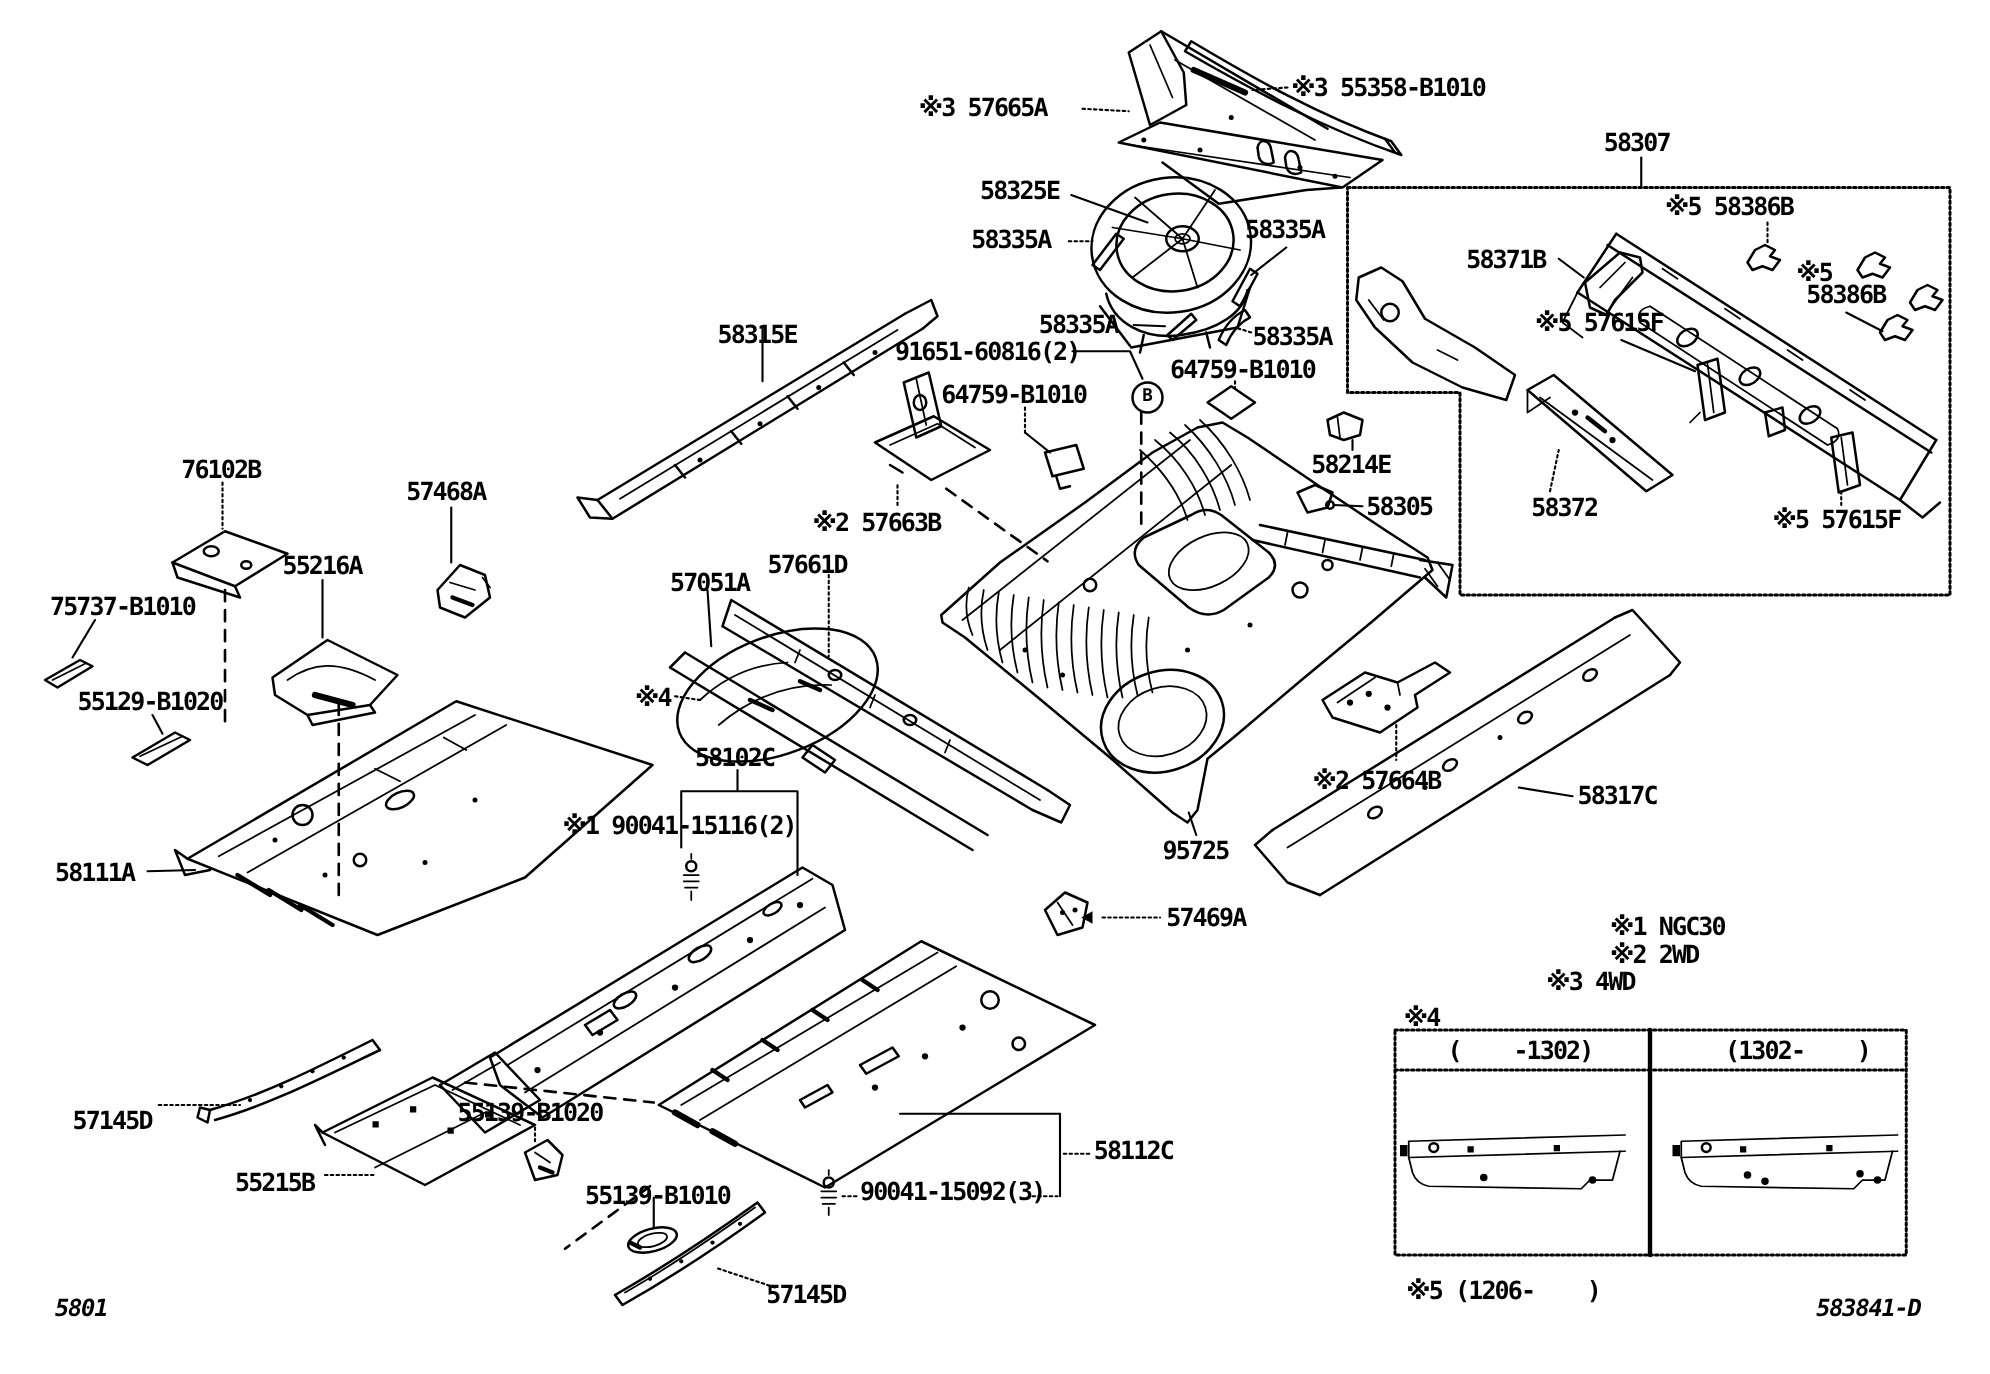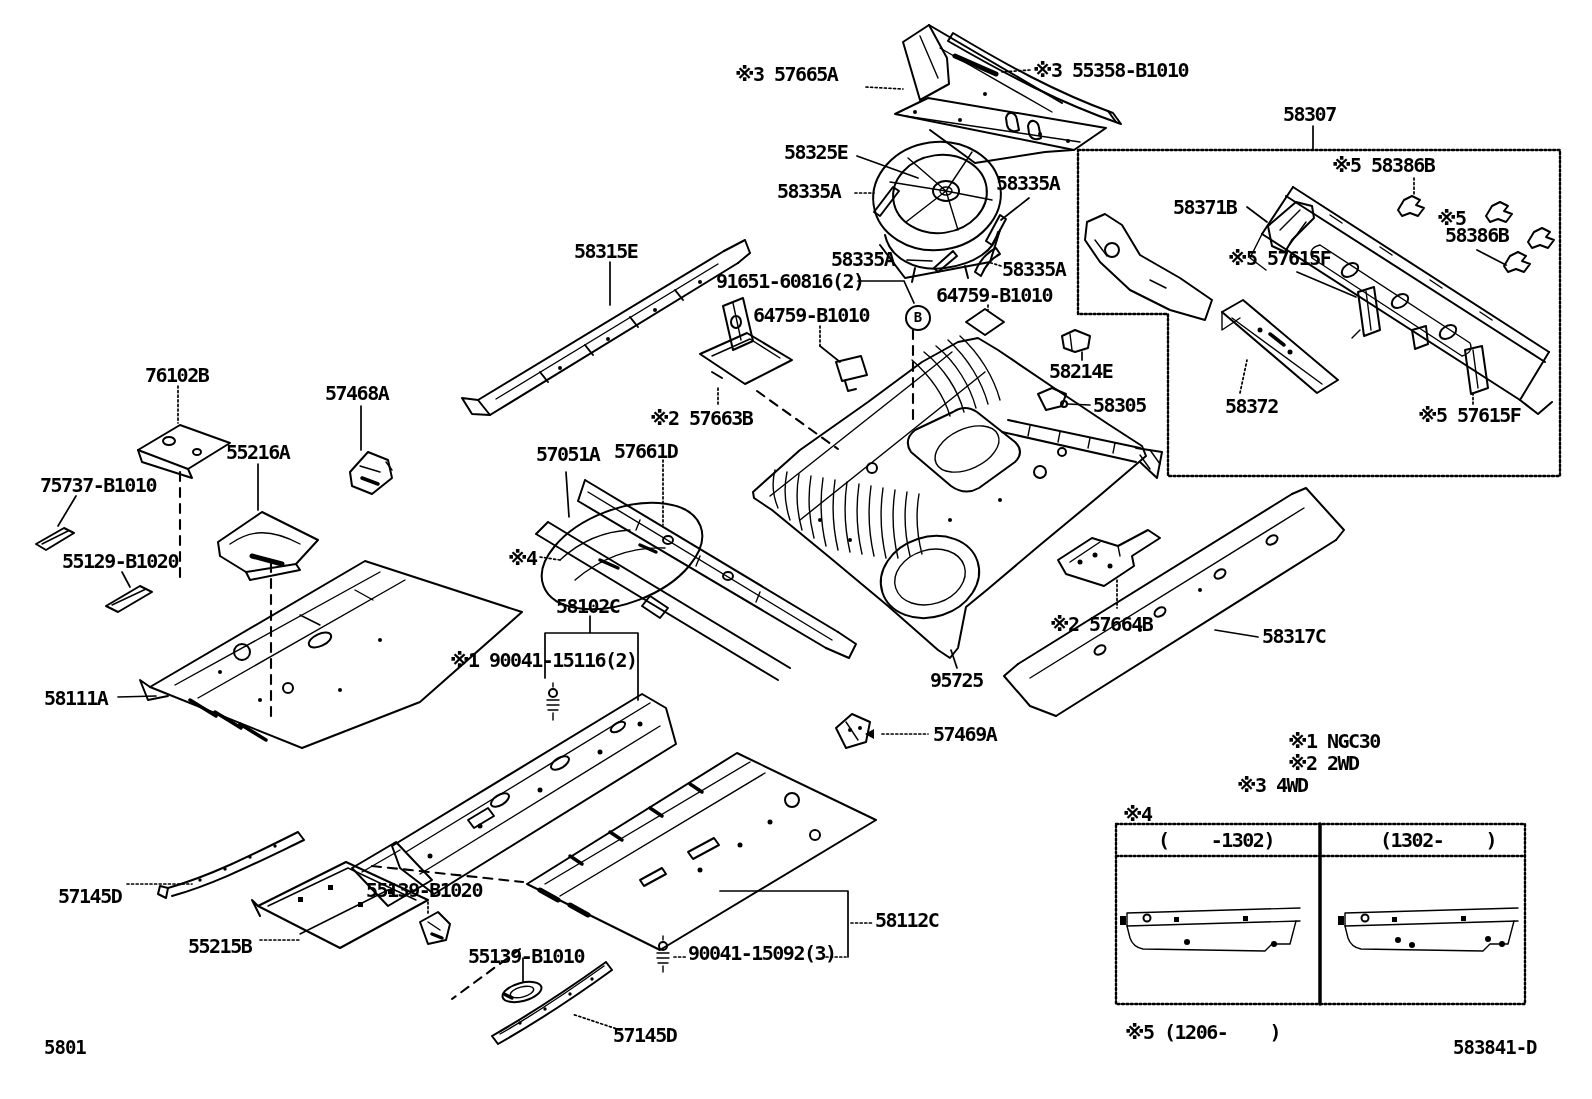--- a/index.html
+++ b/index.html
@@ -11,21 +11,21 @@
   .art .f{fill:#000;stroke:none;}
   .art .thin{stroke-width:1.4;}
   .art .ld{stroke-width:1.7;}
   .art .dt{stroke-dasharray:2 2.6;stroke-width:1.7;}
   .art .dash{stroke-dasharray:9 7;stroke-width:2.1;}
   .art .sw3{stroke-width:3.5;}
   .art .sw5{stroke-width:5;}
   .art .boxline{stroke-dasharray:2 2.4;stroke-width:2.4;}
   .lbl{position:absolute;font-weight:bold;font-size:20px;letter-spacing:-1.5px;
        color:#000;white-space:pre;line-height:1.05;}
-  .sm{font-size:19px;letter-spacing:-1px;}
+  .sm{font-size:19px;letter-spacing:-1px;font-style:italic;}
   .balloon{position:absolute;width:22px;height:22px;border:2px solid #000;border-radius:50%;
        font-size:14px;font-weight:bold;text-align:center;line-height:20px;letter-spacing:0;background:#fff;}
 </style>
 </head>
 <body>
 
 <div class="canvas">
 
 <svg class="art" width="1592" height="1099" viewBox="0 0 1592 1099">
   <defs>
@@ -376,48 +376,48 @@
     <circle cx="1365" cy="918" r="3.5"></circle>
     <rect class="f" x="1392" y="917" width="5" height="5"></rect>
         <rect class="f" x="1461" y="916" width="5" height="5"></rect>
     <circle class="f" cx="1398" cy="940" r="3"></circle>
         <circle class="f" cx="1412" cy="945" r="3"></circle>
     <circle class="f" cx="1488" cy="939" r="3"></circle>
         <circle class="f" cx="1502" cy="944" r="3"></circle>
   </g>
 </svg>
 
-<div class="lbl" style="left:735px;top:64px">※3 57665A</div>
+<div class="lbl" style="left:735px;top:76px">※3 57665A</div>
 <div class="lbl" style="left:1033px;top:60px">※3 55358-B1010</div>
 <div class="lbl" style="left:1283px;top:104px">58307</div>
 <div class="lbl" style="left:1332px;top:155px">※5 58386B</div>
 <div class="lbl" style="left:1173px;top:197px">58371B</div>
 <div class="lbl" style="left:1437px;top:208px">※5</div>
 <div class="lbl" style="left:1445px;top:225px">58386B</div>
 <div class="lbl" style="left:1228px;top:248px">※5 57615F</div>
 <div class="lbl" style="left:784px;top:142px">58325E</div>
 <div class="lbl" style="left:777px;top:181px">58335A</div>
 <div class="lbl" style="left:996px;top:173px">58335A</div>
 <div class="lbl" style="left:831px;top:249px">58335A</div>
 <div class="lbl" style="left:1002px;top:259px">58335A</div>
-<div class="lbl" style="left:574px;top:241px">58315E</div>
+<div class="lbl" style="left:574px;top:257px">58315E</div>
 <div class="lbl" style="left:716px;top:271px">91651-60816(2)</div>
 <div class="lbl" style="left:753px;top:305px">64759-B1010</div>
 <div class="lbl" style="left:936px;top:285px">64759-B1010</div>
 <div class="lbl" style="left:1049px;top:361px">58214E</div>
 <div class="lbl" style="left:1093px;top:395px">58305</div>
 <div class="lbl" style="left:1225px;top:396px">58372</div>
 <div class="lbl" style="left:1418px;top:405px">※5 57615F</div>
 <div class="lbl" style="left:145px;top:365px">76102B</div>
 <div class="lbl" style="left:325px;top:383px">57468A</div>
 <div class="lbl" style="left:226px;top:442px">55216A</div>
 <div class="lbl" style="left:40px;top:475px">75737-B1010</div>
 <div class="lbl" style="left:62px;top:551px">55129-B1020</div>
 <div class="lbl" style="left:650px;top:408px">※2 57663B</div>
-<div class="lbl" style="left:536px;top:444px">57051A</div>
+<div class="lbl" style="left:536px;top:456px">57051A</div>
 <div class="lbl" style="left:614px;top:441px">57661D</div>
 <div class="lbl" style="left:508px;top:548px">※4</div>
 <div class="lbl" style="left:556px;top:596px">58102C</div>
 <div class="lbl" style="left:450px;top:650px">※1 90041-15116(2)</div>
 <div class="lbl" style="left:44px;top:688px">58111A</div>
 <div class="lbl" style="left:930px;top:670px">95725</div>
 <div class="lbl" style="left:1050px;top:614px">※2 57664B</div>
 <div class="lbl" style="left:1262px;top:626px">58317C</div>
 <div class="lbl" style="left:933px;top:724px">57469A</div>
 <div class="lbl" style="left:58px;top:886px">57145D</div>

